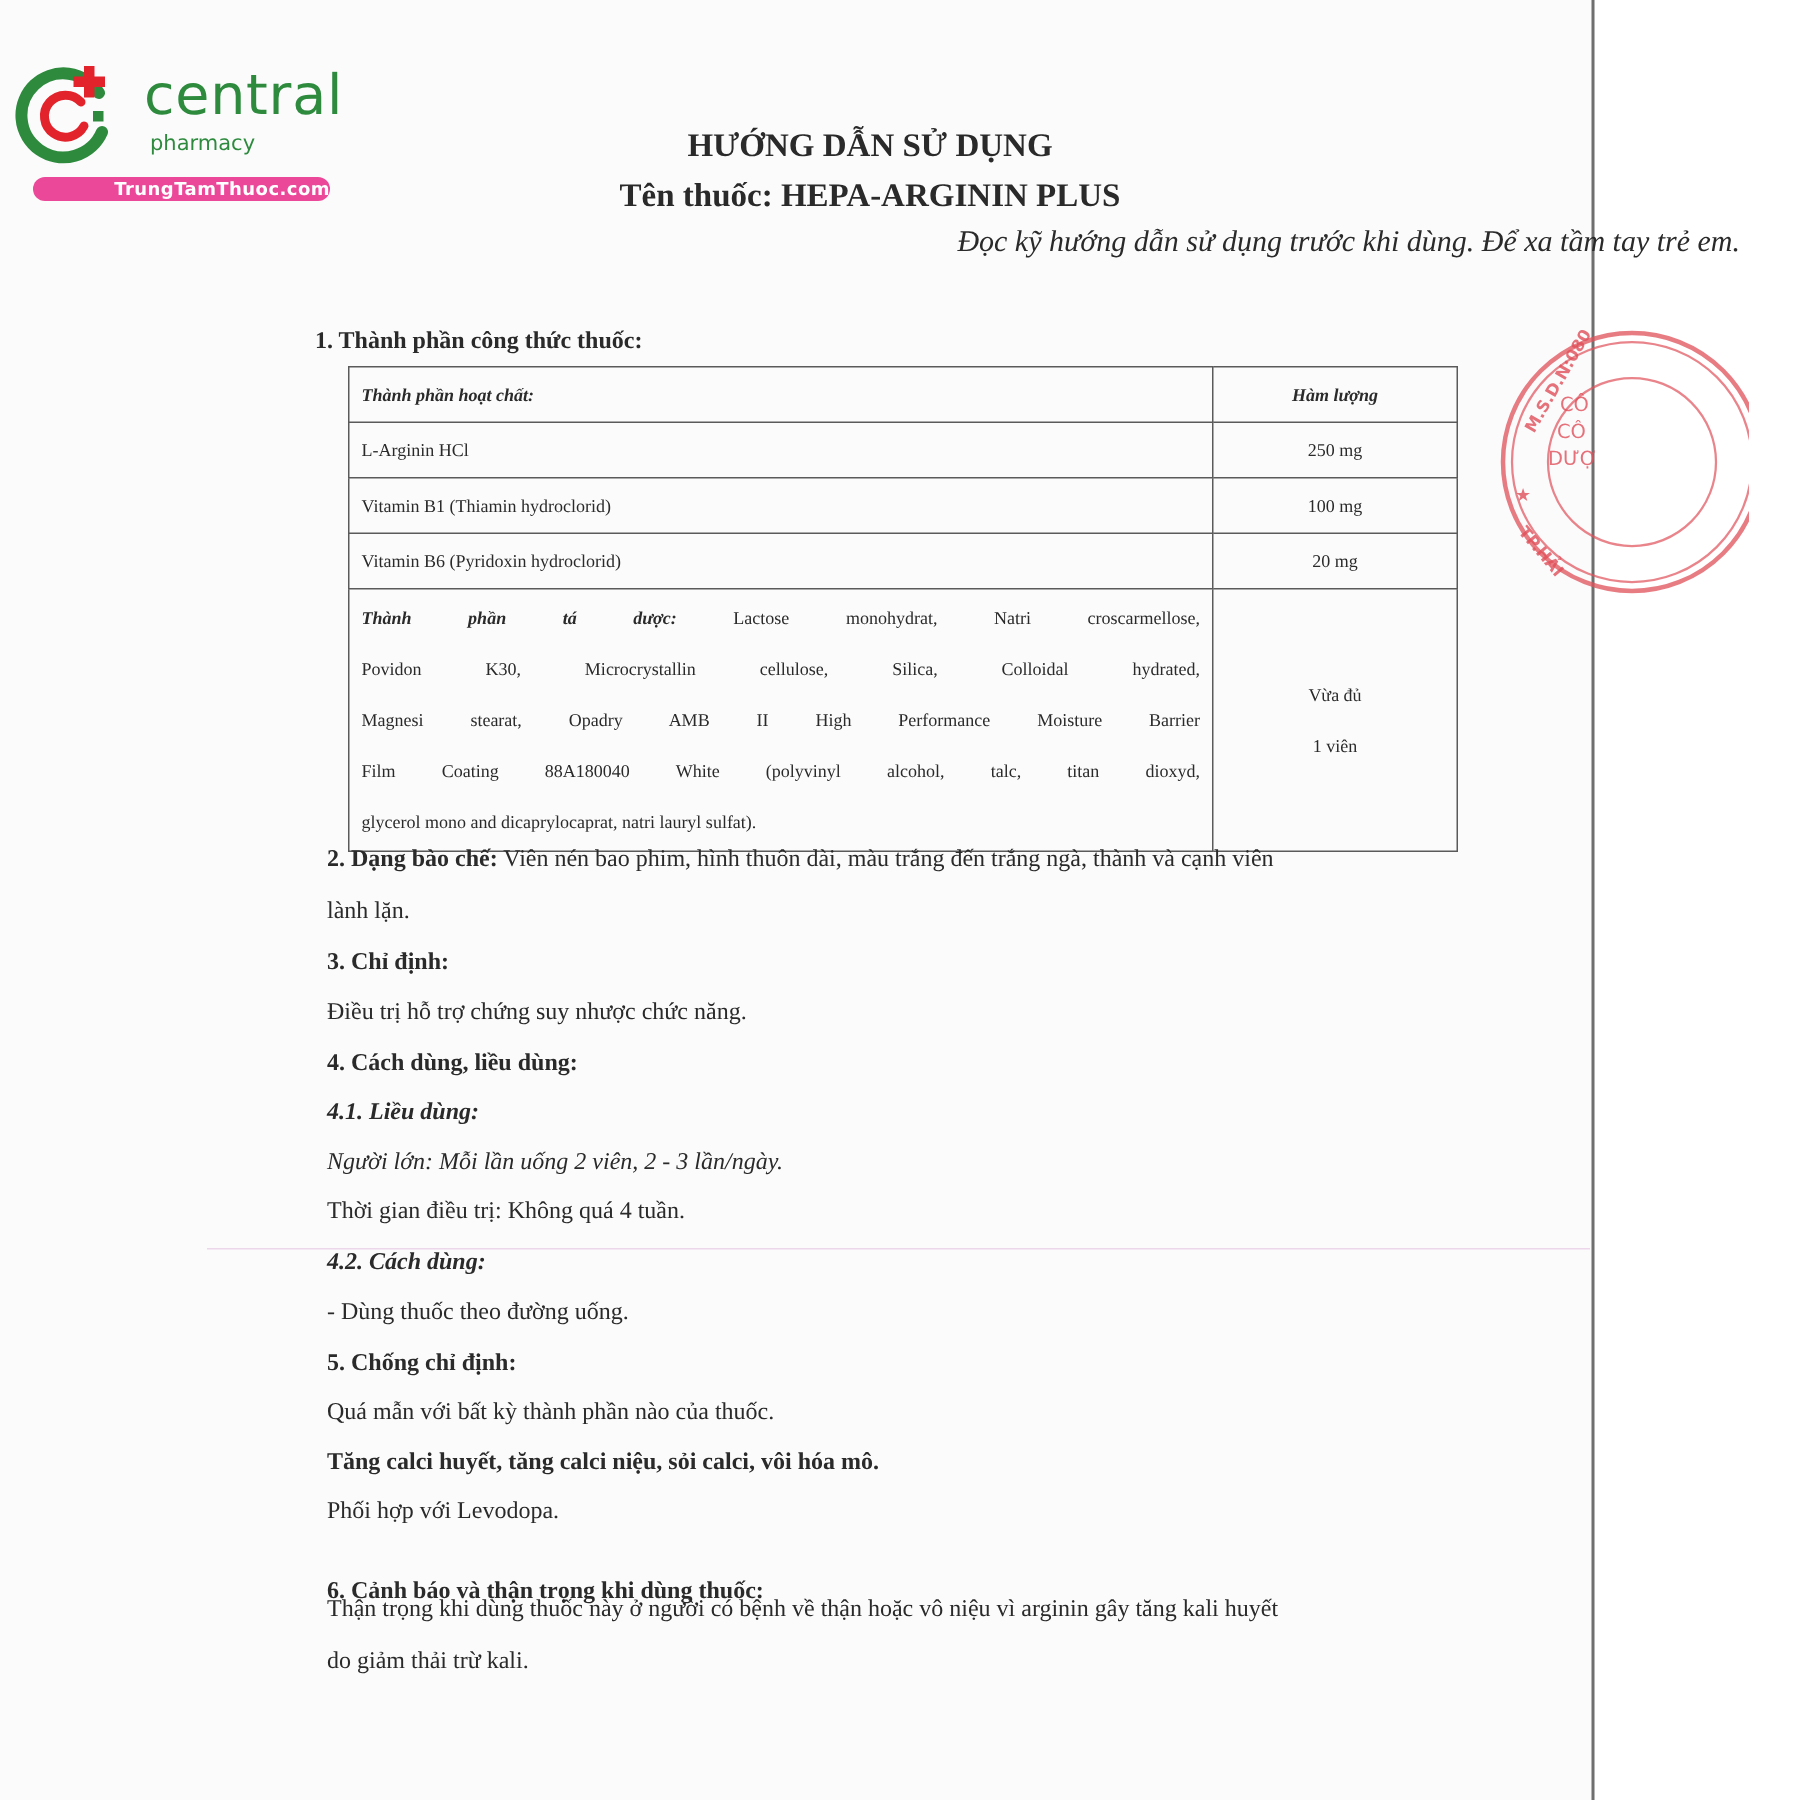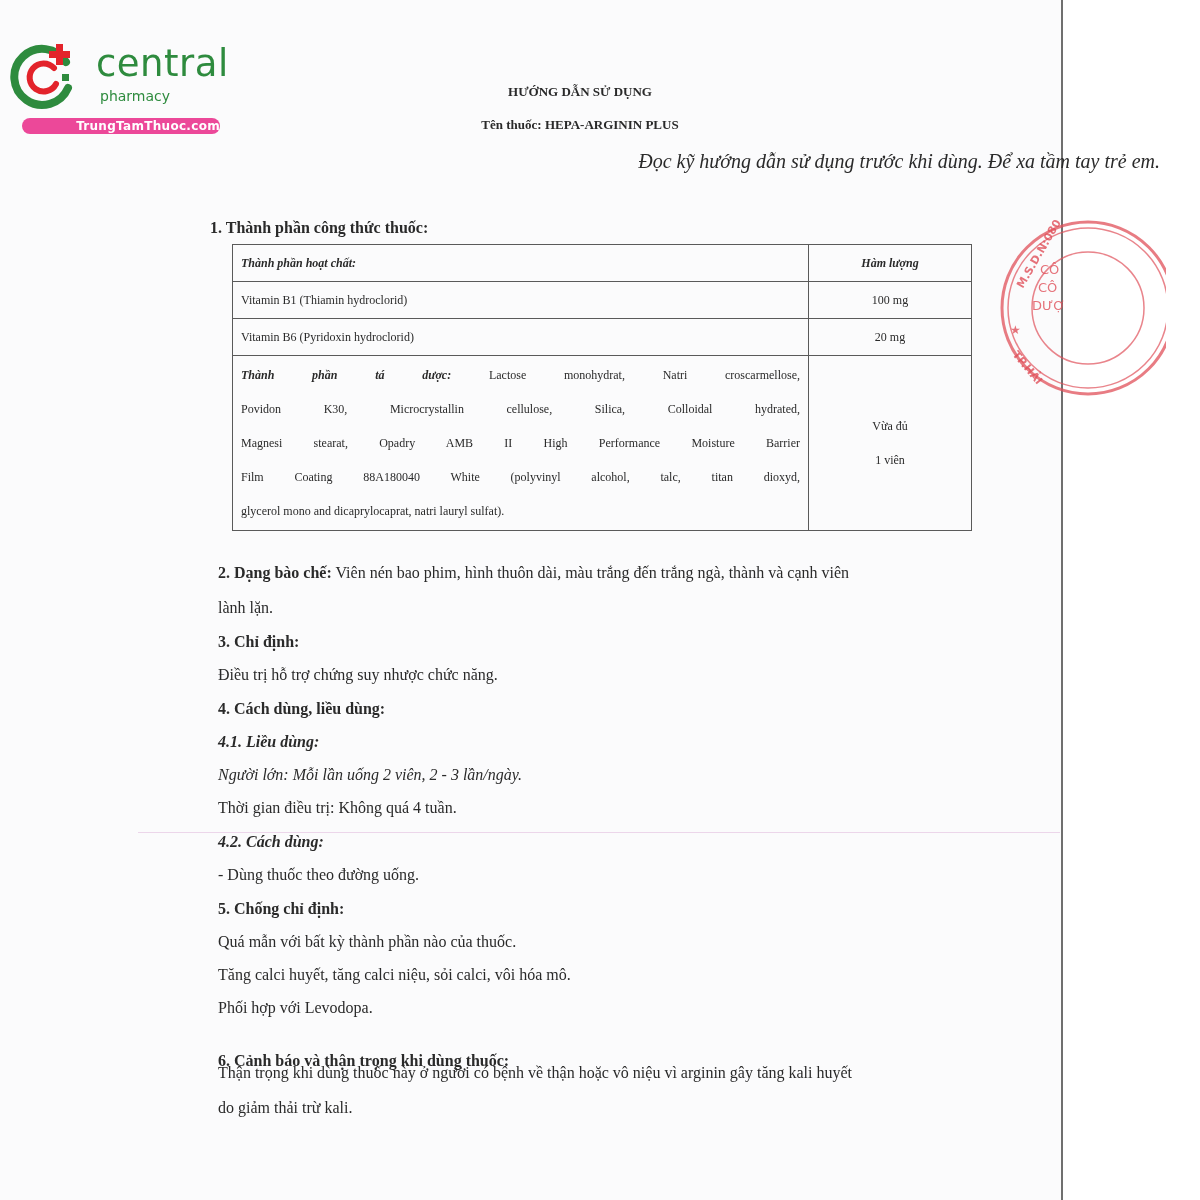--- a/index.html
+++ b/index.html
@@ -32,21 +32,21 @@
   }
   .logo-pill {
     position: absolute; left: 12px; top: 80px; width: 198px; height: 16px;
     background: #ec4899; border-radius: 8px;
     font-family: "DejaVu Sans", sans-serif; font-size: 12px; font-weight: bold;
     color: #ffffff; text-align: right; line-height: 16px; letter-spacing: 0.3px;
   }
   
   .title {
     position: absolute; left: 0; width: 1160px; text-align: center;
-    font-weight: bold; font-size: 13px;
+    font-weight: bold; font-size: 22px;
   }
   .t1 { top: 84px; }
   .t2 { top: 117px; }
   .t3 { top: 150px; font-weight: normal; font-style: italic; font-size: 20px; text-align: right; }
   
   .line { position: absolute; left: 218px; font-size: 16px; line-height: 20px; white-space: nowrap; }
   .bold { font-weight: bold; }
   .bi { font-weight: bold; font-style: italic; }
   
   .tbl {
@@ -89,20 +89,24 @@
 
   <div class="line bold" style="left:210px; top:218px;">1.  Thành phần công thức thuốc:</div>
 
   <table class="tbl">
     <tbody>
         <tr class="r">
       <td class="bi">Thành phần hoạt chất:</td>
       <td class="c2 bi">Hàm lượng</td>
     </tr>
     <tr class="r">
+      <td>L-Arginin HCl</td>
+      <td class="c2">250 mg</td>
+    </tr>
+    <tr class="r">
       <td>Vitamin B1 (Thiamin hydroclorid)</td>
       <td class="c2">100 mg</td>
     </tr>
     <tr class="r">
       <td>Vitamin B6 (Pyridoxin hydroclorid)</td>
       <td class="c2">20 mg</td>
     </tr>
     <tr class="big">
       <td class="excip">
         <span class="bi">Thành phần tá dược:</span><span> Lactose monohydrat, Natri croscarmellose,</span><br>
@@ -129,21 +133,21 @@
 
   <div class="line bold" style="top:699px;">4. Cách dùng, liều dùng:</div>
   <div class="line bi" style="top:732px;">4.1. Liều dùng:</div>
   <div class="line" style="top:765px;font-style:italic;">Người lớn: Mỗi lần uống 2 viên, 2 - 3 lần/ngày.</div>
   <div class="line" style="top:798px;">Thời gian điều trị: Không quá 4 tuần.</div>
   <div class="line bi" style="top:832px;">4.2. Cách dùng:</div>
   <div class="line" style="top:865px;">- Dùng thuốc theo đường uống.</div>
 
   <div class="line bold" style="top:899px;">5. Chống chỉ định:</div>
   <div class="line" style="top:932px;">Quá mẫn với bất kỳ thành phần nào của thuốc.</div>
-  <div class="line" style="top:965px;">Tăng calci huyết, tăng calci niệu, sỏi calci, vôi hóa mô.</div>
+  <div class="line" style="top:965px;font-weight:bold;">Tăng calci huyết, tăng calci niệu, sỏi calci, vôi hóa mô.</div>
   <div class="line" style="top:998px;">Phối hợp với Levodopa.</div>
 
   <div class="line bold" style="top:1051px;text-align:right;">6. Cảnh báo và thận trọng khi dùng thuốc:</div>
   <div class="line" style="top:1063px;">Thận trọng khi dùng thuốc này ở người có bệnh về thận hoặc vô niệu vì arginin gây tăng kali huyết</div>
   <div class="line" style="top:1098px;">do giảm thải trừ kali.</div>
 
   <svg class="stamp" viewBox="0 0 170 190">
     <circle cx="92" cy="92" r="86" fill="none" stroke="#e0505a" stroke-width="3" opacity="0.75"></circle>
     <circle cx="92" cy="92" r="80" fill="none" stroke="#e0505a" stroke-width="1.5" opacity="0.7"></circle>
     <circle cx="92" cy="92" r="56" fill="none" stroke="#e0505a" stroke-width="1.5" opacity="0.7"></circle>

